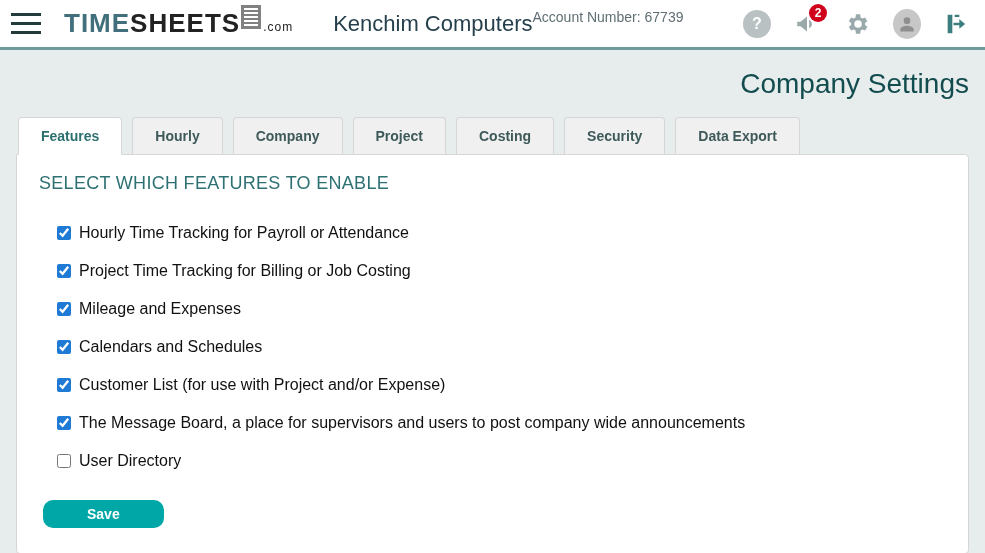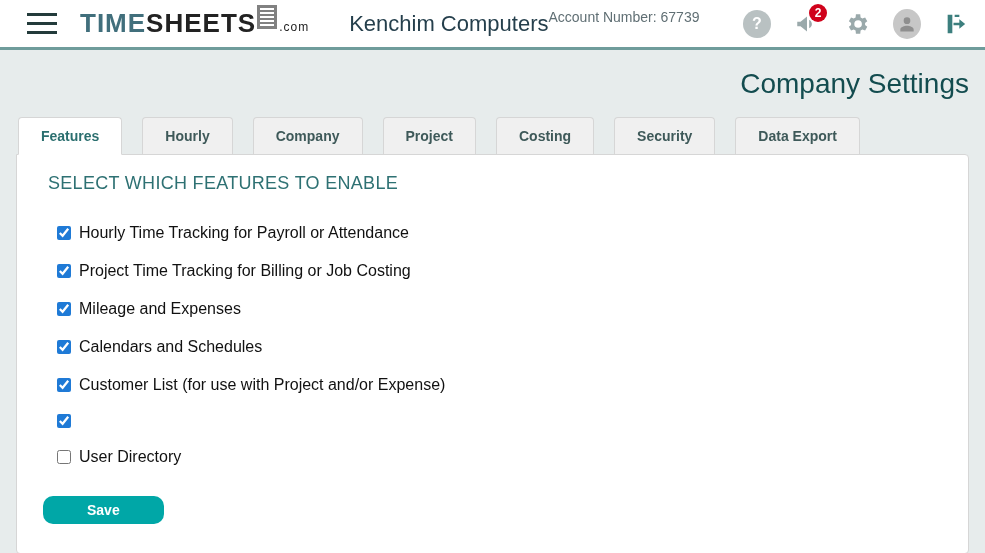--- a/index.html
+++ b/index.html
@@ -9,21 +9,21 @@
     font-family: Arial, Helvetica, sans-serif;
     background: #e7ecec;
     overflow: hidden;
   }
   
   .header {
     display: flex;
     align-items: center;
     background: #ffffff;
     height: 50px;
-    padding: 0 14px 0 16px;
+    padding: 0 14px 0 0;
     border-bottom: 3px solid #6f9c9b;
   }
   .hamburger {
     width: 40px; height: 40px;
     display: flex; flex-direction: column; justify-content: center; gap: 6px;
     cursor: pointer;
     margin-right: 18px;
     margin-left: 6px;
   }
   .hamburger span {
@@ -88,21 +88,21 @@
   }
   .page-title {
     color: #134c4f; font-size: 28px; font-weight: 400;
     margin-bottom: 16px;
     margin-left: 6px;
     text-align: right;
   }
 
   
   .tabstrip {
-    display: flex; align-items: flex-end; gap: 20px;
+    display: flex; align-items: flex-end; gap: 10px;
     margin-left: 2px;
   }
   .tab {
     background: #f0f0f0;
     border: 1px solid #d6d6d6;
     border-bottom: none;
     border-radius: 4px 4px 0 0;
     padding: 10px 22px;
     color: #3e5959;
     font-size: 14px;
@@ -121,21 +121,20 @@
     border: 1px solid #d6d6d6;
     border-radius: 0 4px 4px 4px;
     padding: 18px 22px 22px 22px;
     min-height: 400px;
   }
 
   .section-heading {
     color: #2e7173; font-size: 18px; font-weight: 400;
     margin-bottom: 30px;
     letter-spacing: 0.3px;
-    margin-left: 9px;
   }
 
   .feature-list {
     display: flex; flex-direction: column; gap: 20px;
     padding-left: 18px;
     margin-bottom: 30px;
   }
   .feature-item {
     display: flex; align-items: center; gap: 8px;
     font-size: 16px; color: #111;
@@ -244,20 +243,21 @@
         <div class="feature-item">
           <input type="checkbox" id="feat3" checked="" style="">
           <label for="feat3">Calendars and Schedules</label>
         </div>
         <div class="feature-item">
           <input type="checkbox" id="feat4" checked="" style="">
           <label for="feat4">Customer List (for use with Project and/or Expense)</label>
         </div>
         <div class="feature-item">
           <input type="checkbox" id="feat5" checked="" style="">
+          <label for="feat5">The Message Board, a place for supervisors and users to post company wide announcements</label>
         </div>
         <div class="feature-item">
           <input type="checkbox" id="feat6" style="">
           <label for="feat6">User Directory</label>
         </div>
       </div>
 
     <button class="save-btn">Save</button>
   </div>
 </div>

